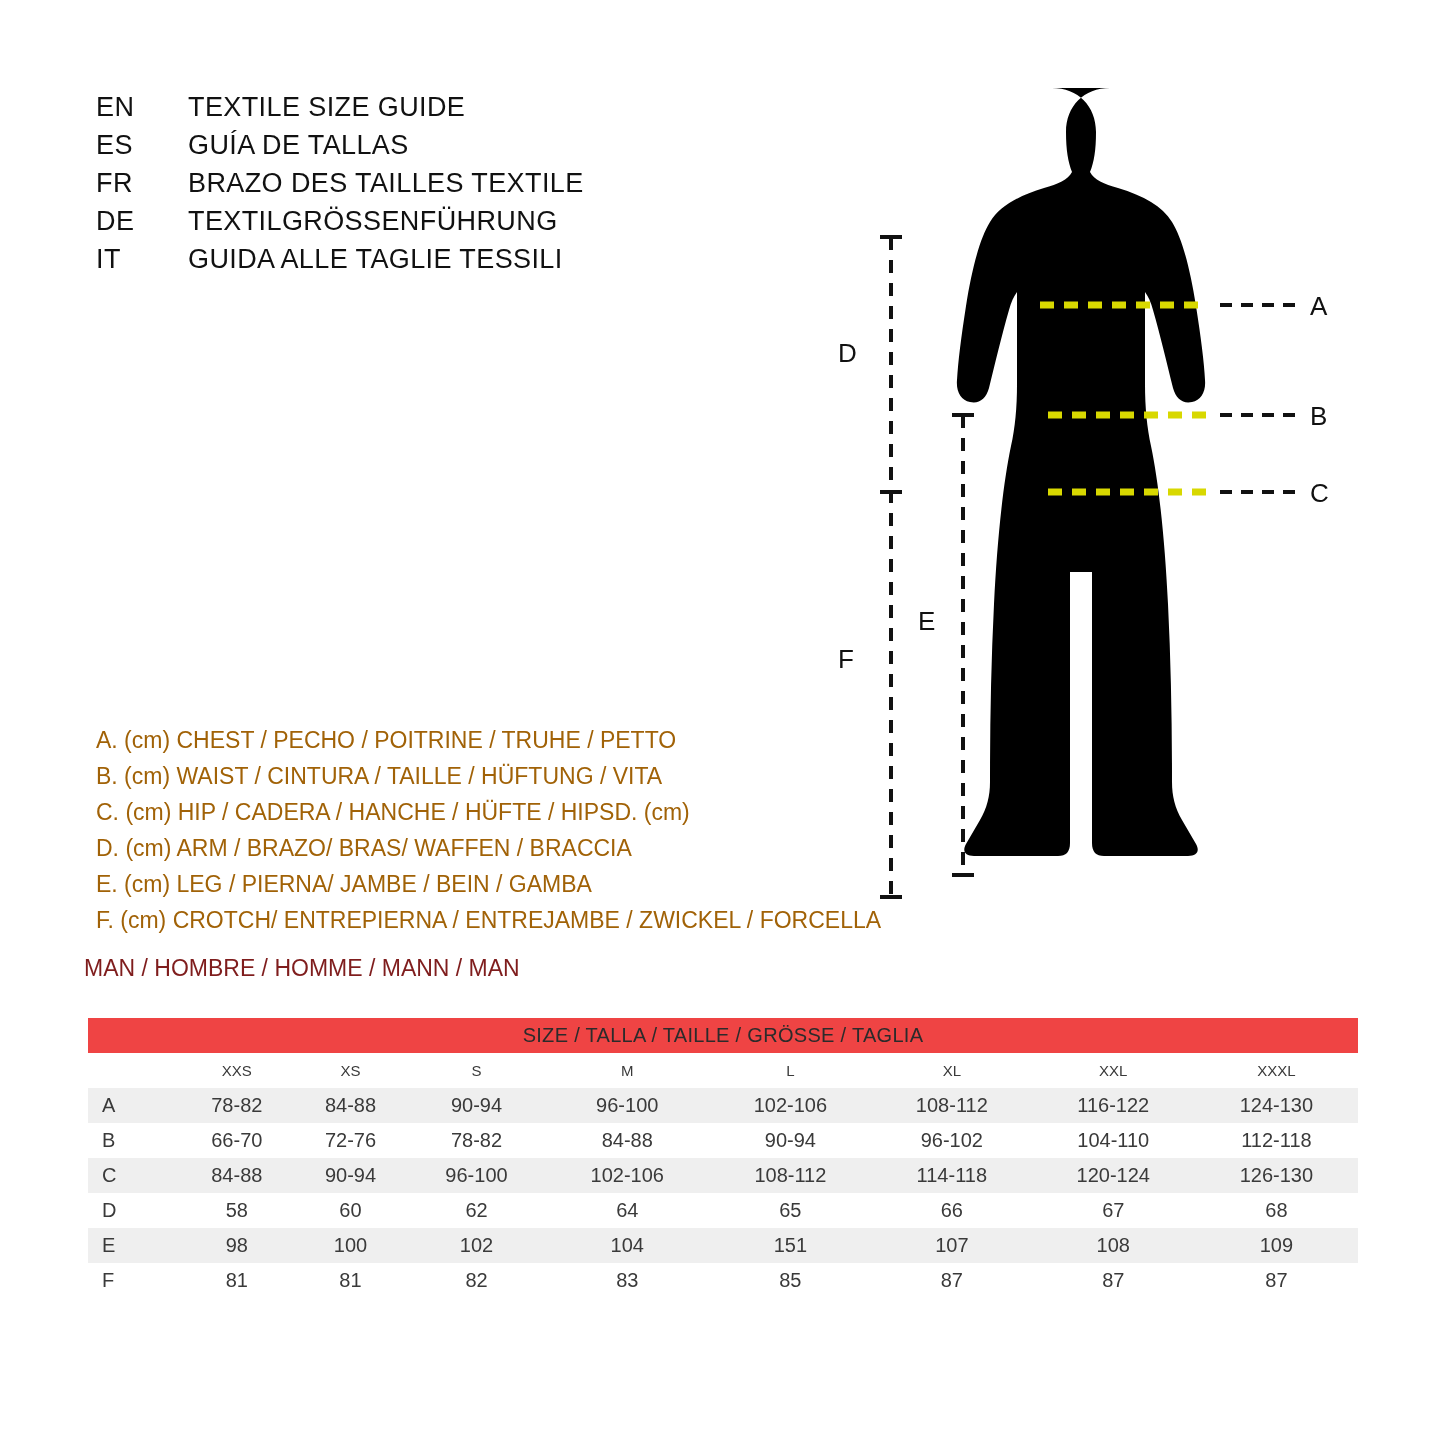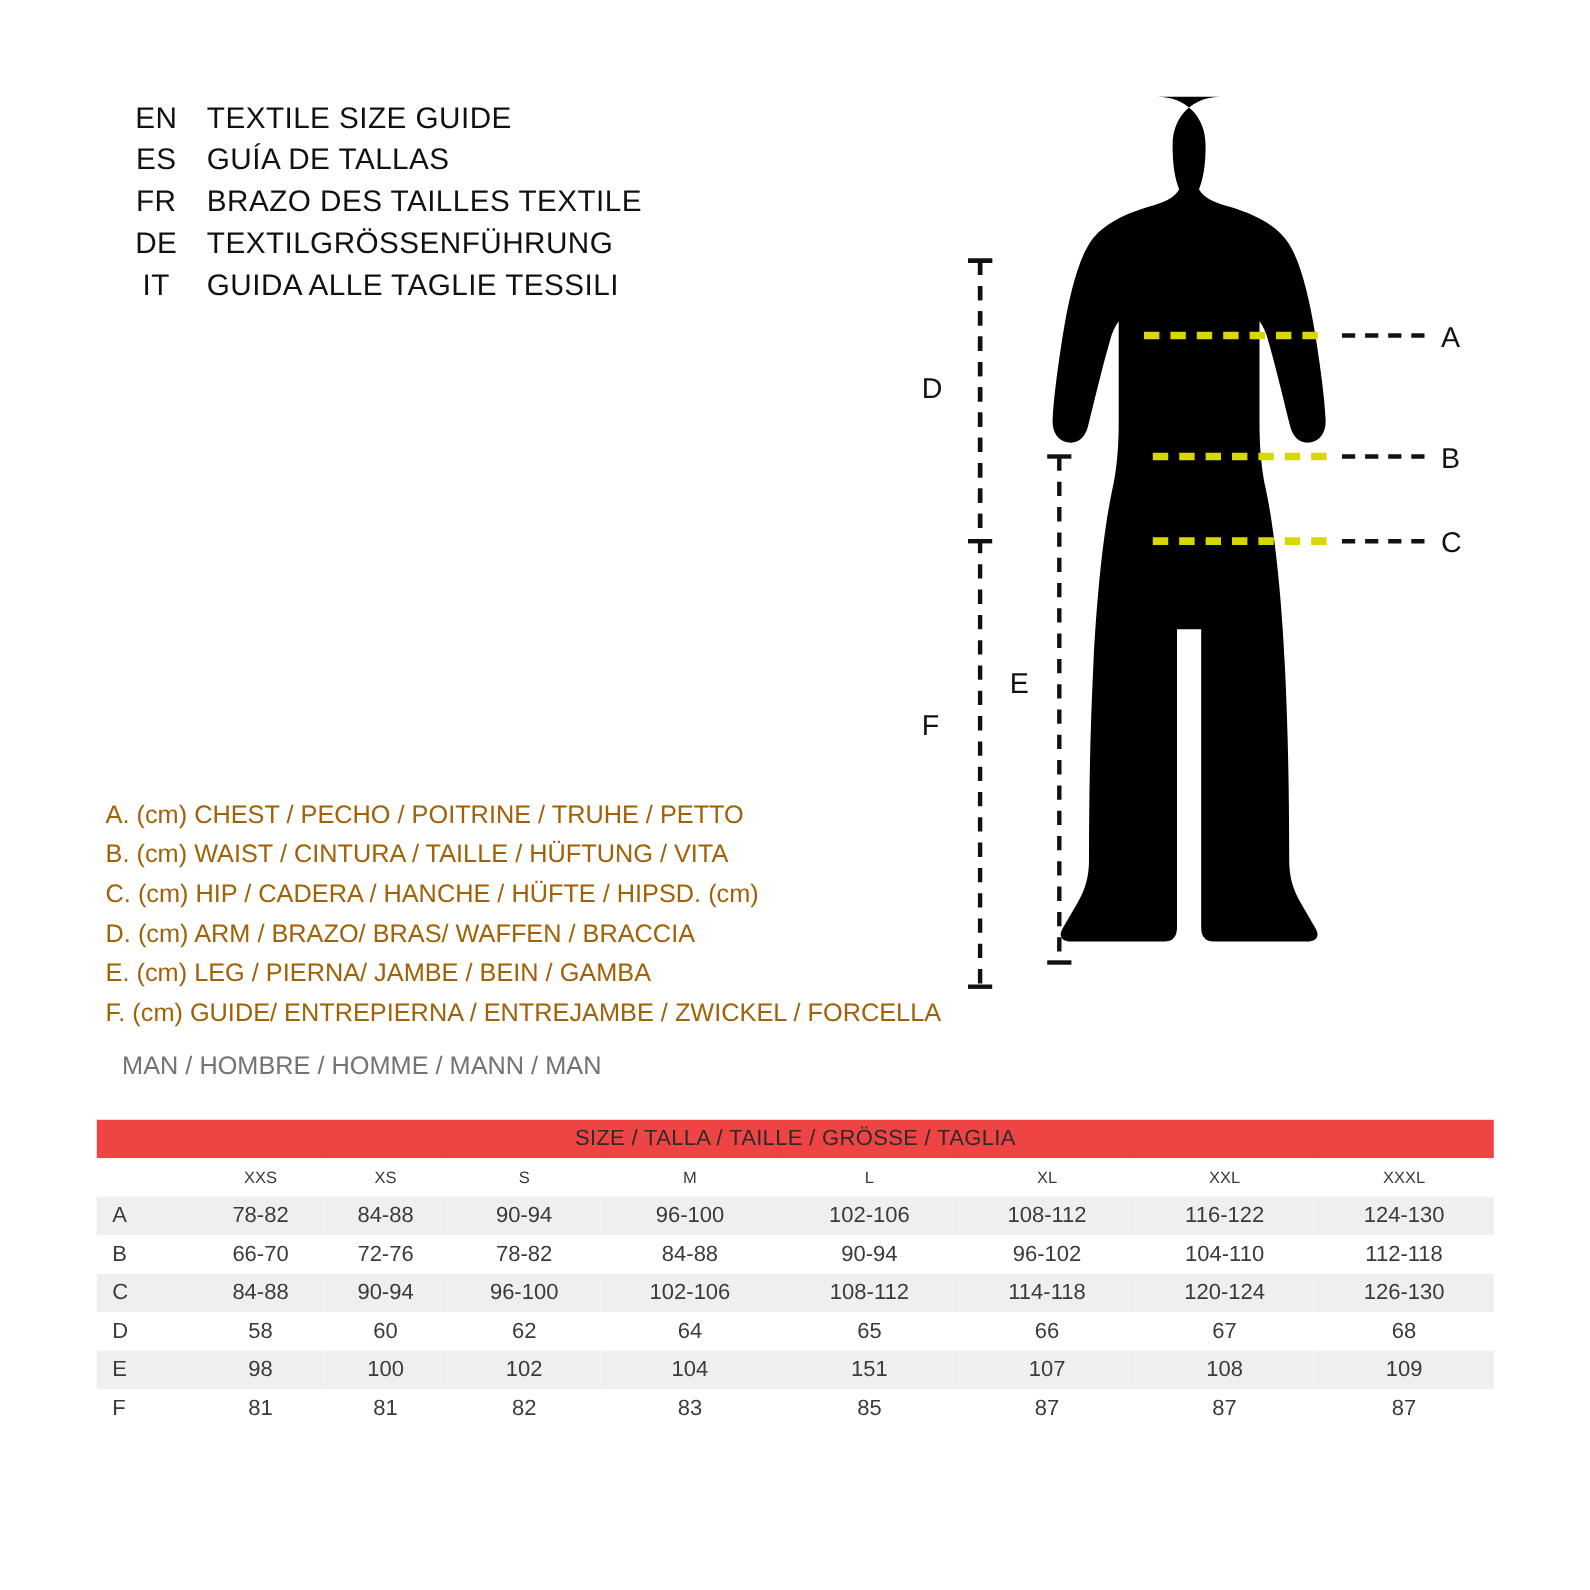--- a/index.html
+++ b/index.html
@@ -27,45 +27,44 @@
     display: flex;
     align-items: baseline;
     font-size: 27px;
     letter-spacing: 0.4px;
     line-height: 38px;
     color: #111111;
   }
   .title-lang {
     width: 92px;
     flex: 0 0 92px;
-    text-align: center;
   }
   .title-text {
     flex: 1;
   }
 
   
   .legend {
     position: absolute;
     left: 96px;
     top: 722px;
     width: 800px;
   }
   .legend-row {
     font-size: 23px;
     line-height: 36px;
     color: #a16207;
     white-space: nowrap;
   }
   .legend-gender {
     position: absolute;
-    left: 111px;
+    left: 84px;
     top: 955px;
     font-size: 23px;
-    color: #737373;
+    color: #7f1d1d;
     white-space: nowrap;
   }
 
   
   .figure {
     position: absolute;
     left: 840px;
     top: 60px;
     width: 560px;
     height: 900px;
@@ -142,21 +141,21 @@
     <span class="title-text">GUIDA ALLE TAGLIE TESSILI</span>
   </div>
 </div>
 
 <div class="legend">
   <div class="legend-row">A. (cm) CHEST / PECHO / POITRINE / TRUHE / PETTO</div>
   <div class="legend-row">B. (cm) WAIST / CINTURA / TAILLE / HÜFTUNG / VITA</div>
   <div class="legend-row">C. (cm) HIP / CADERA / HANCHE / HÜFTE / HIPSD. (cm)</div>
   <div class="legend-row">D. (cm) ARM / BRAZO/ BRAS/ WAFFEN / BRACCIA</div>
   <div class="legend-row">E. (cm) LEG / PIERNA/ JAMBE / BEIN / GAMBA</div>
-  <div class="legend-row">F. (cm) GUIDE/ ENTREPIERNA / ENTREJAMBE / ZWICKEL / FORCELLA</div>
+  <div class="legend-row">F. (cm) CROTCH/ ENTREPIERNA / ENTREJAMBE / ZWICKEL / FORCELLA</div>
 </div>
 <div class="legend-gender">MAN / HOMBRE / HOMME / MANN / MAN</div>
 
 <div class="figure">
   <svg width="560" height="900" viewBox="0 0 560 900" xmlns="http://www.w3.org/2000/svg">
 
     <g>
       <path fill="#000000" d="
         M 290 28
         c -26 0 -44 18 -44 44

